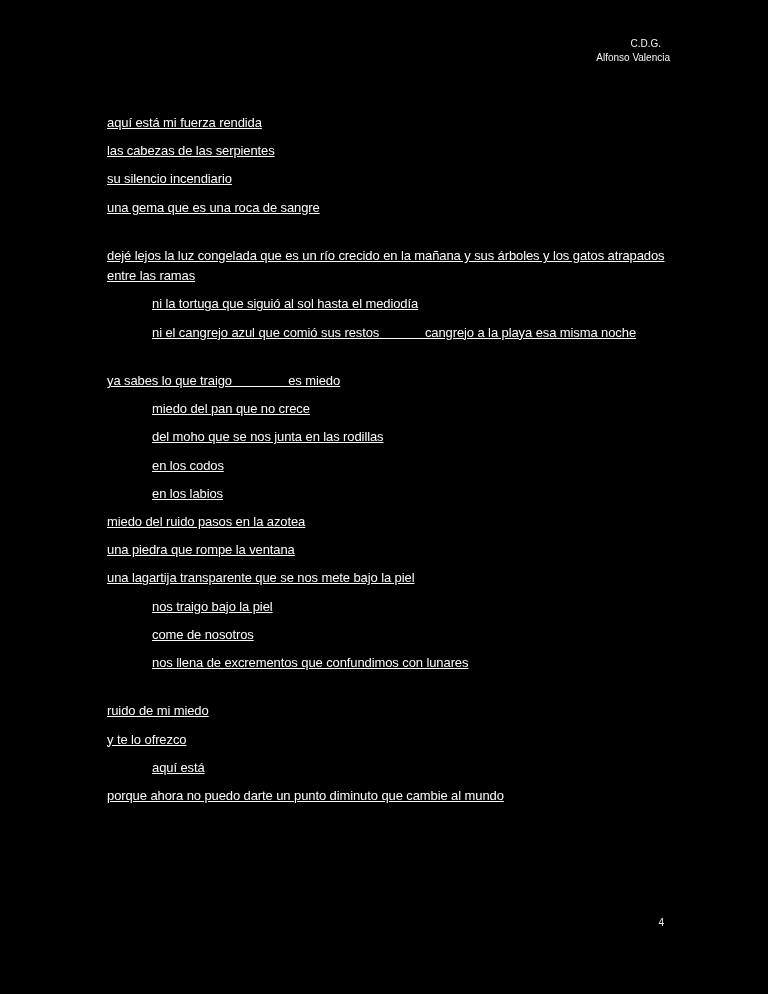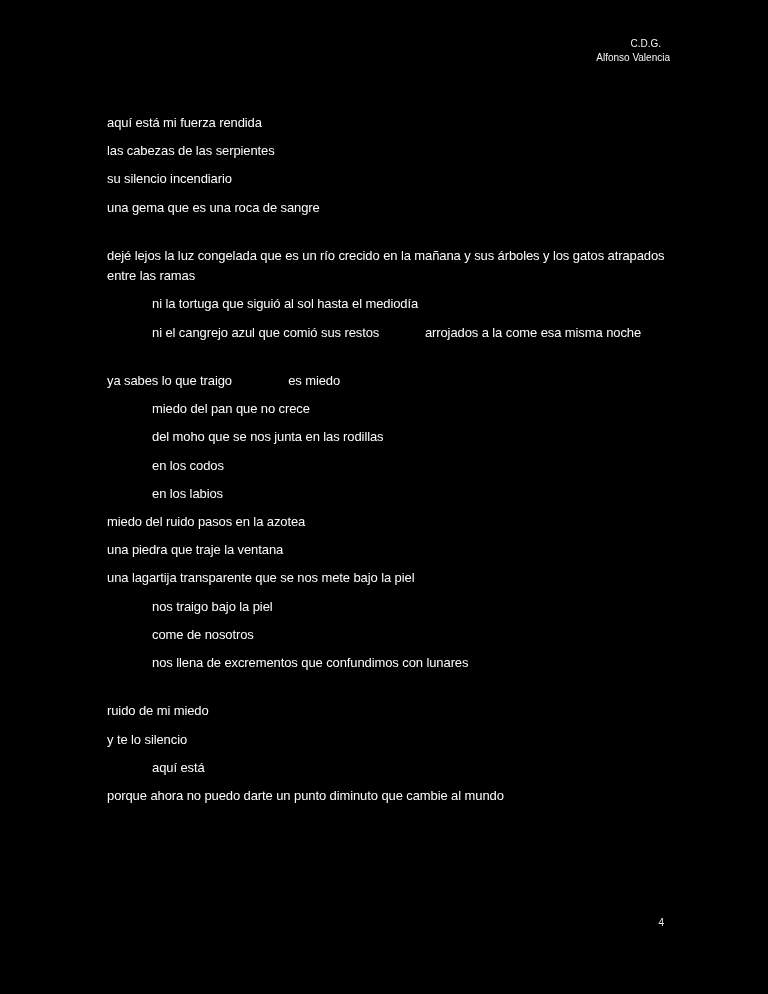--- a/index.html
+++ b/index.html
@@ -40,20 +40,21 @@
     margin-bottom: 28.2px;
   }
   .stanza:last-child {
     margin-bottom: 0;
   }
   .line {
     white-space: pre;
     line-height: 20.2px;
     min-height: 20.2px;
     margin-bottom: 8px;
+    text-decoration: underline;
   }
   .line.indent {
     padding-left: 45px;
   }
   .footer {
     position: absolute;
     top: 916px;
     right: 104px;
     font-size: 10px;
     line-height: 13px;
@@ -76,40 +77,40 @@
       <div class="line">aquí está mi fuerza rendida</div>
       <div class="line">las cabezas de las serpientes</div>
       <div class="line">su silencio incendiario</div>
       <div class="line">una gema que es una roca de sangre</div>
     </div>
 
     <div class="stanza">
       <div class="line">dejé lejos la luz congelada que es un río crecido en la mañana y sus árboles y los gatos atrapados
 entre las ramas</div>
       <div class="line indent">ni la tortuga que siguió al sol hasta el mediodía</div>
-      <div class="line indent">ni el cangrejo azul que comió sus restos             arrojados a la come esa misma noche</div>
+      <div class="line indent">ni el cangrejo azul que comió sus restos             cangrejo a la playa esa misma noche</div>
     </div>
 
     <div class="stanza">
       <div class="line">ya sabes lo que traigo                es miedo</div>
       <div class="line indent">miedo del pan que no crece</div>
       <div class="line indent">del moho que se nos junta en las rodillas</div>
       <div class="line indent">en los codos</div>
       <div class="line indent">en los labios</div>
       <div class="line">miedo del ruido pasos en la azotea</div>
-      <div class="line">una piedra que traje la ventana</div>
+      <div class="line">una piedra que rompe la ventana</div>
       <div class="line">una lagartija transparente que se nos mete bajo la piel</div>
       <div class="line indent">nos traigo bajo la piel</div>
       <div class="line indent">come de nosotros</div>
       <div class="line indent">nos llena de excrementos que confundimos con lunares</div>
     </div>
 
     <div class="stanza">
       <div class="line">ruido de mi miedo</div>
-      <div class="line">y te lo silencio</div>
+      <div class="line">y te lo ofrezco</div>
       <div class="line indent">aquí está</div>
       <div class="line">porque ahora no puedo darte un punto diminuto que cambie al mundo</div>
     </div>
 
   </div>
 
   <div class="footer">4</div>
 
 </div>
 

